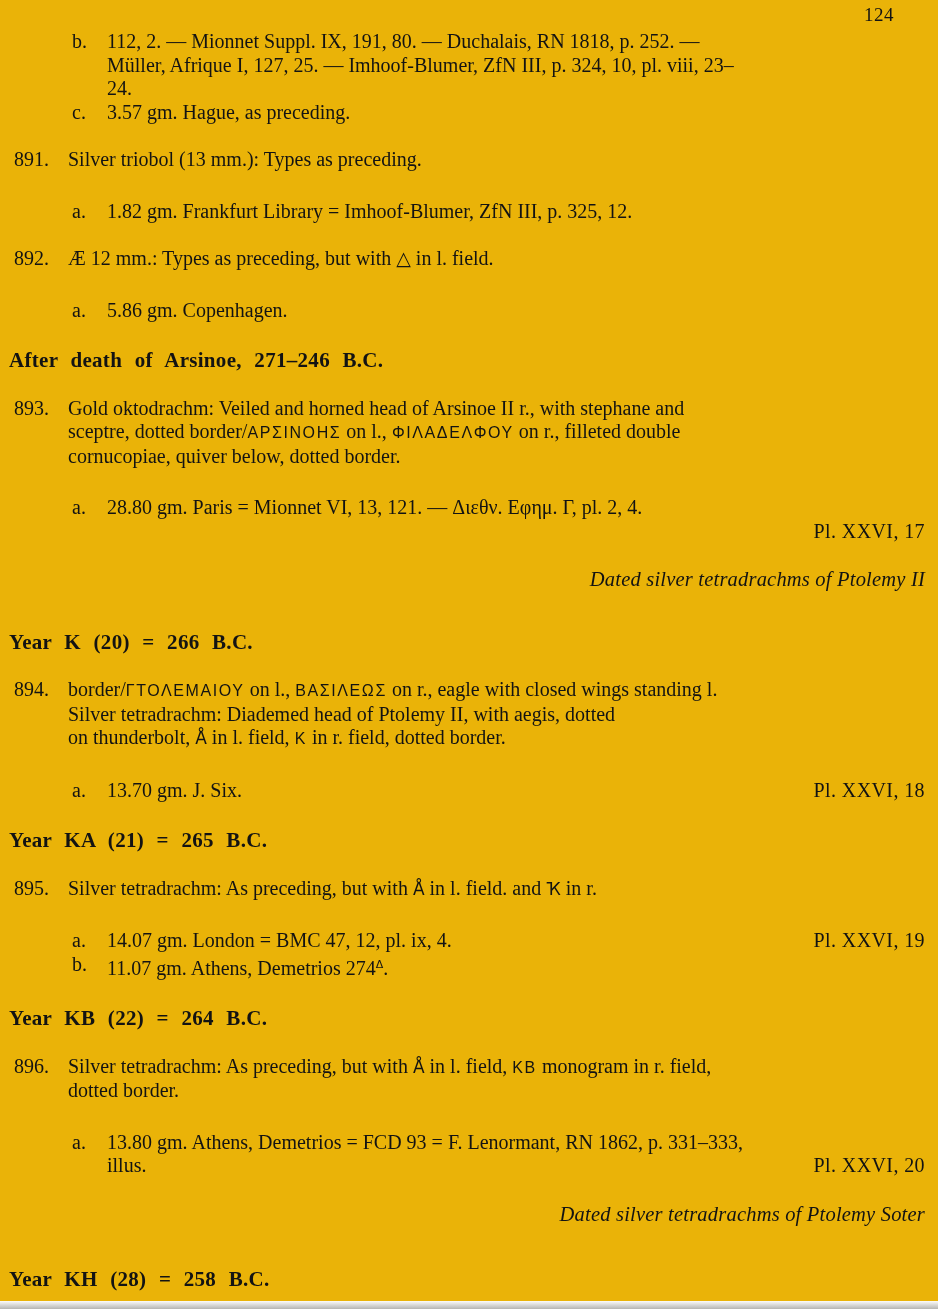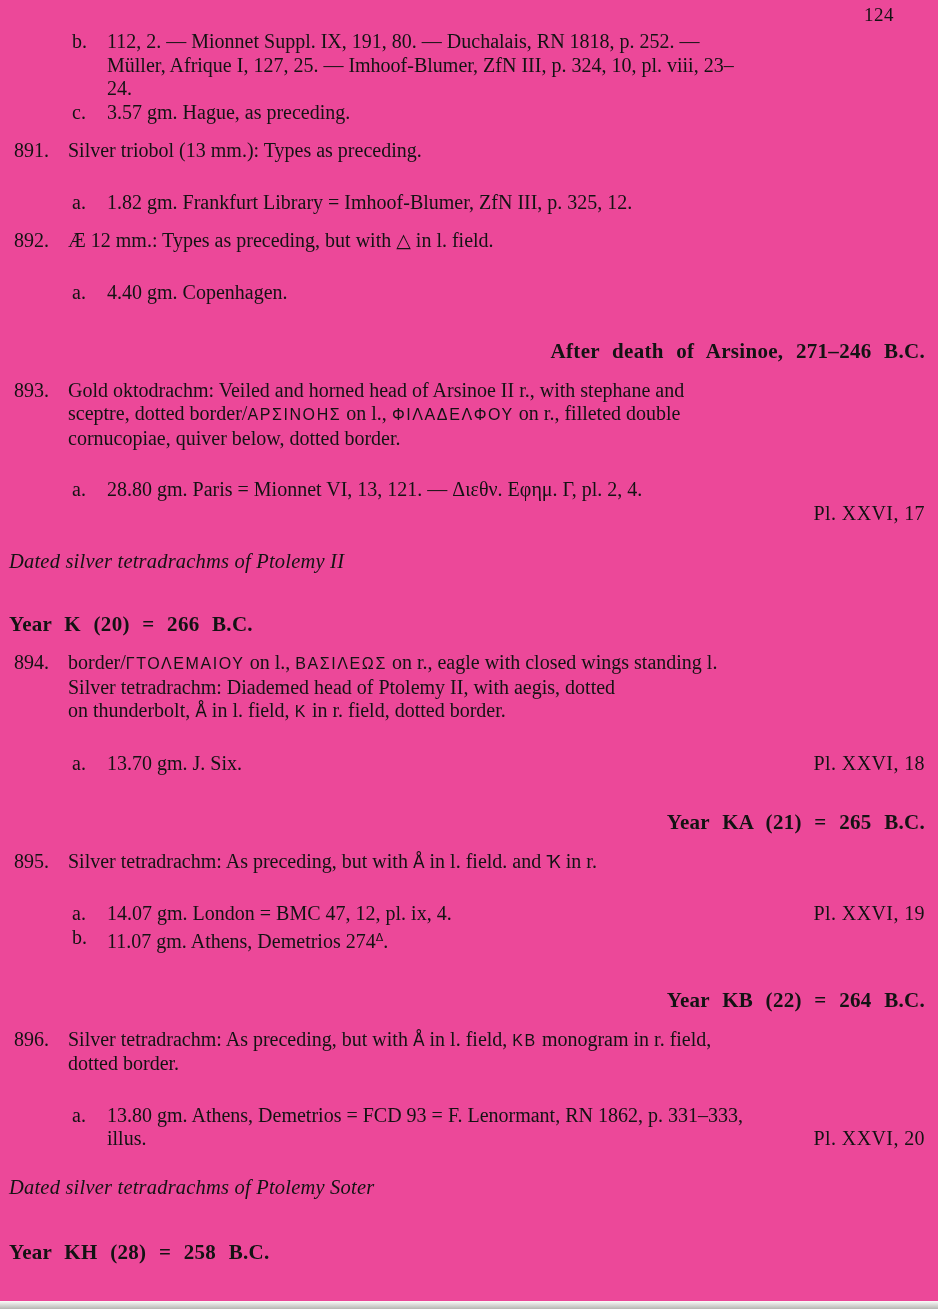--- a/index.html
+++ b/index.html
@@ -1,19 +1,19 @@
 <!DOCTYPE html>
 <html><head>
 <meta charset="utf-8">
 <style>
   html,body{margin:0;padding:0;background:#e8e8e6;}
   .page{
     position:relative;
     width:938px;height:1309px;
-    background:#ec4899;
+    background:#eab308;
     color:#131313;
     font-family:"Liberation Serif", serif;
     font-size:20px;
     box-sizing:border-box;
     padding:30px 13px 0 14px;
     overflow:hidden;
   }
   .page::after{
     content:"";
     position:absolute;left:0;right:0;bottom:0;height:8px;
@@ -22,37 +22,37 @@
   }
   .page-number{
     position:absolute;top:4px;right:44px;
     font-size:19px;letter-spacing:0.5px;
   }
   .content{width:100%;}
   .block{margin-top:28px;}
   .content > .block:first-child{margin-top:0;}
   .line{line-height:23.5px;min-height:23.5px;}
   
-  .block-item{display:grid;grid-template-columns:54px 1fr;margin-top:15px;}
+  .block-item{display:grid;grid-template-columns:54px 1fr;margin-top:24px;}
   .block-heading + .block-item{}
   
   .block-sub{display:grid;grid-template-columns:35px 1fr;margin-left:58px;margin-top:28px;}
   .block-sub + .block-sub{margin-top:0;}
   
   .block-heading{
     font-weight:bold;font-size:21px;line-height:24px;
     word-spacing:7px;margin:22px 0 0 -5px;letter-spacing:0.3px;
   }
-  .block-sub + .block-heading{margin-top:36px;text-align:right;}
+  .block-sub + .block-heading{margin-top:27px;}
   .block-italic + .block-heading{margin-top:39px;}
   .content > .block-heading:last-child{margin-top:42px;}
   
   .block-italic{
     font-style:italic;font-size:20.5px;line-height:24px;
-    margin:24px 0 0 -5px;letter-spacing:0.2px;
+    margin:24px 0 0 -5px;letter-spacing:0.2px;text-align:right;
   }
   .block-sub + .block-italic{margin-top:25px;}
   .label{display:block;}
   .plate{float:right;letter-spacing:0.4px;}
   
   .g{
     font-family:Liberation Sans, sans-serif;
     font-size:16px;letter-spacing:1.6px;
   }
   
@@ -99,21 +99,21 @@
       </div>
       <div class="block block-item">
         <span class="label">892.</span>
         <div class="text">
           <div class="line"><span>Æ 12 mm.: Types as preceding, but with </span><span class="tri">△</span><span> in l. field.</span></div>
         </div>
       </div>
       <div class="block block-sub">
         <span class="label">a.</span>
         <div class="text">
-          <div class="line"><span>4.40 gm. Copenhagen.</span></div>
+          <div class="line"><span>5.86 gm. Copenhagen.</span></div>
         </div>
       </div>
       <div class="block block-heading">
         <div class="line"><span>After death of Arsinoe, 271–246 B.C.</span></div>
       </div>
       <div class="block block-item">
         <span class="label">893.</span>
         <div class="text">
           <div class="line"><span>Gold oktodrachm: Veiled and horned head of Arsinoe II r., with stephane and</span></div>
           <div class="line"><span>sceptre, dotted border/</span><span class="g">ΑΡΣΙΝΟΗΣ</span><span> on l., </span><span class="g">ΦΙΛΑΔΕΛΦΟΥ</span><span> on r., filleted double</span></div>

